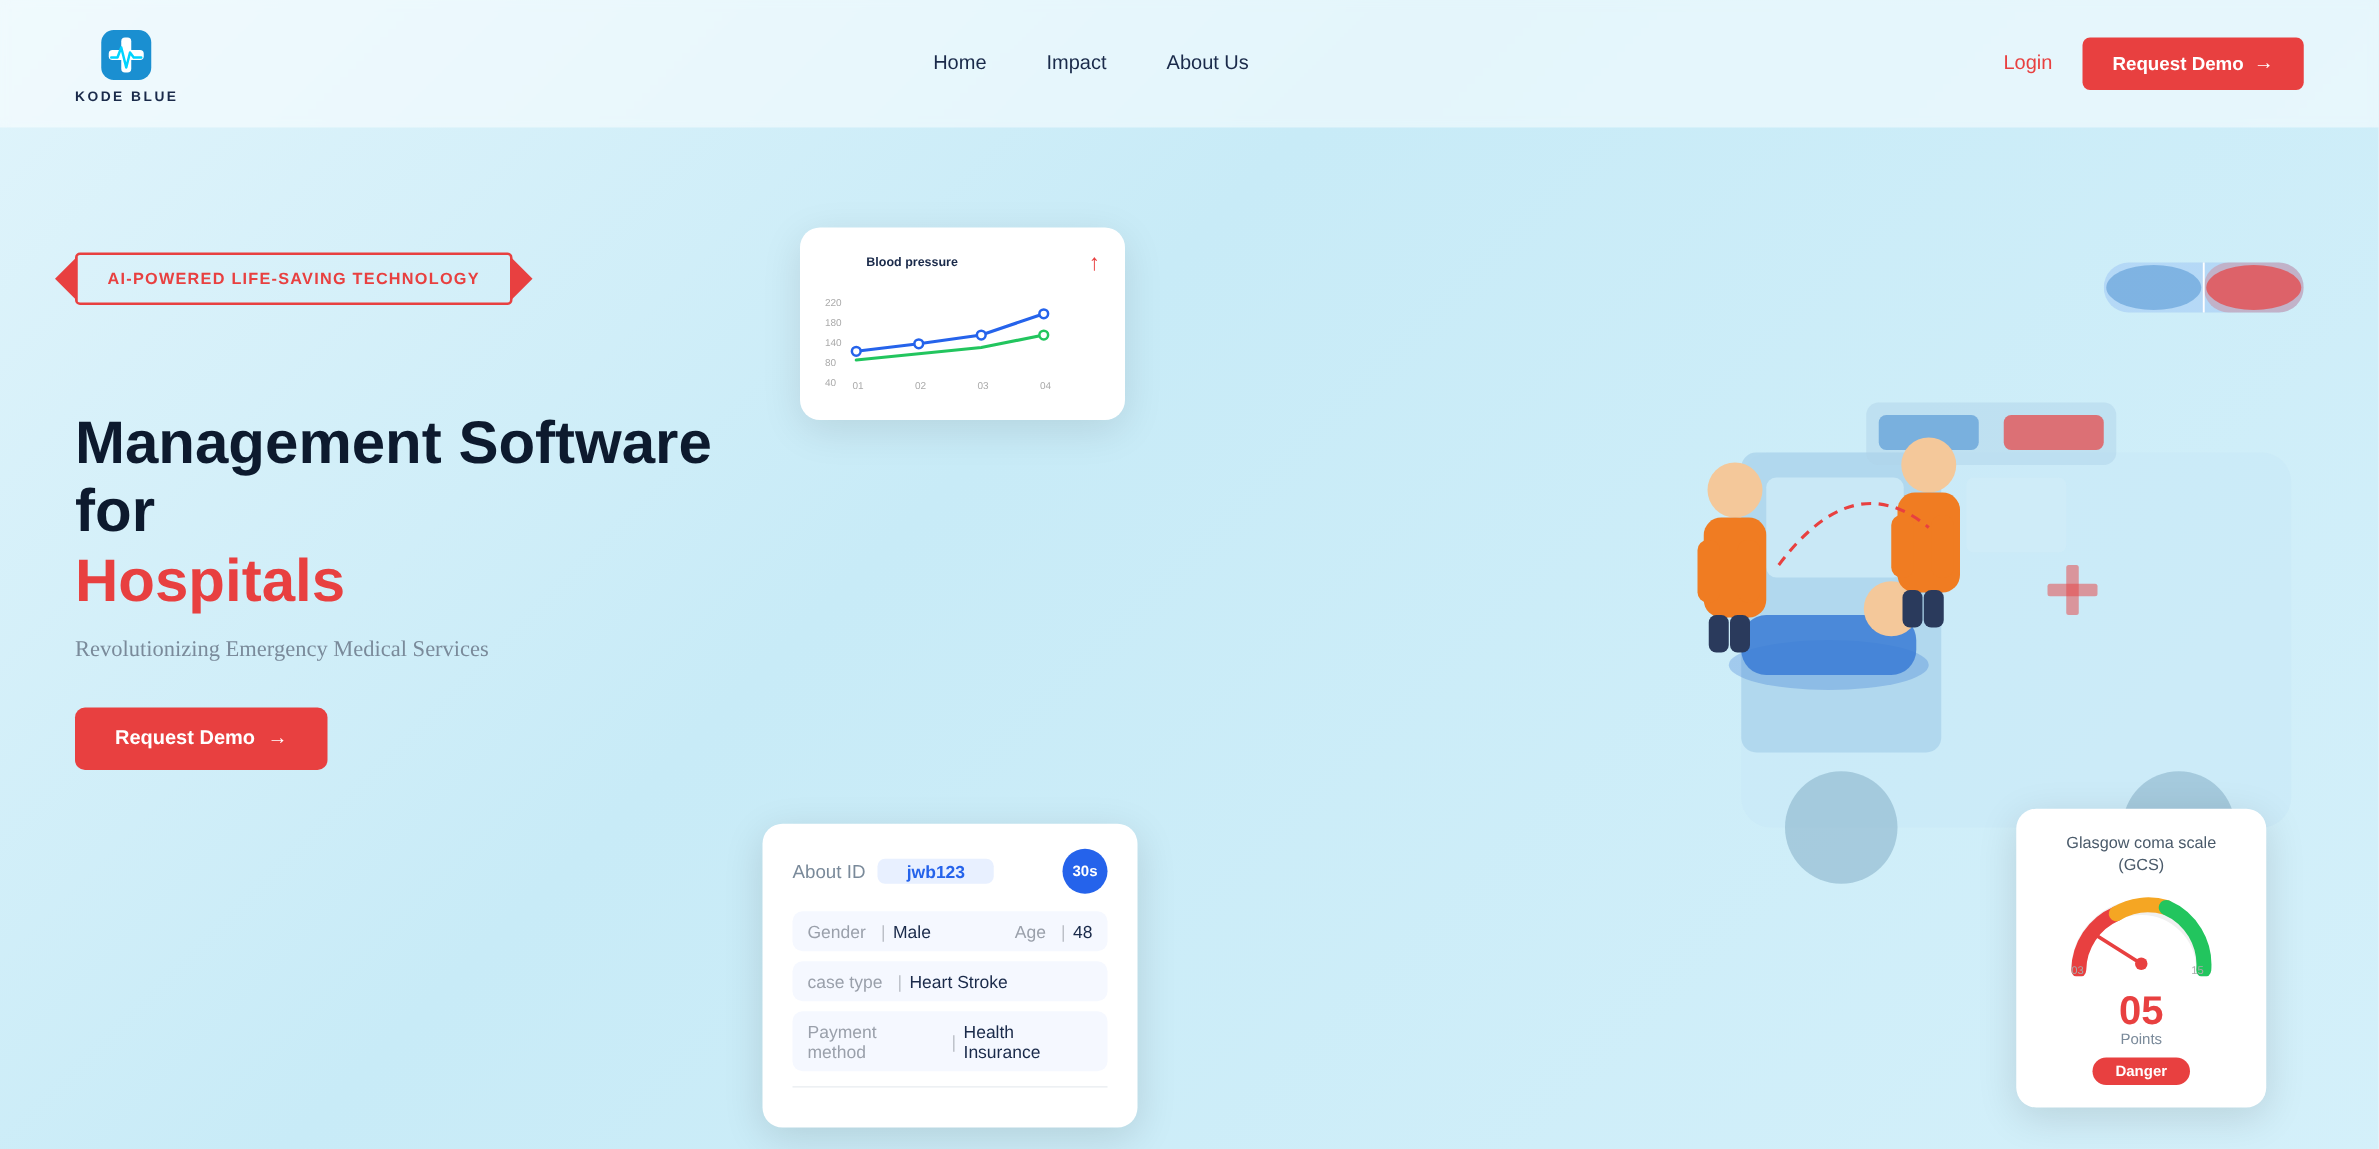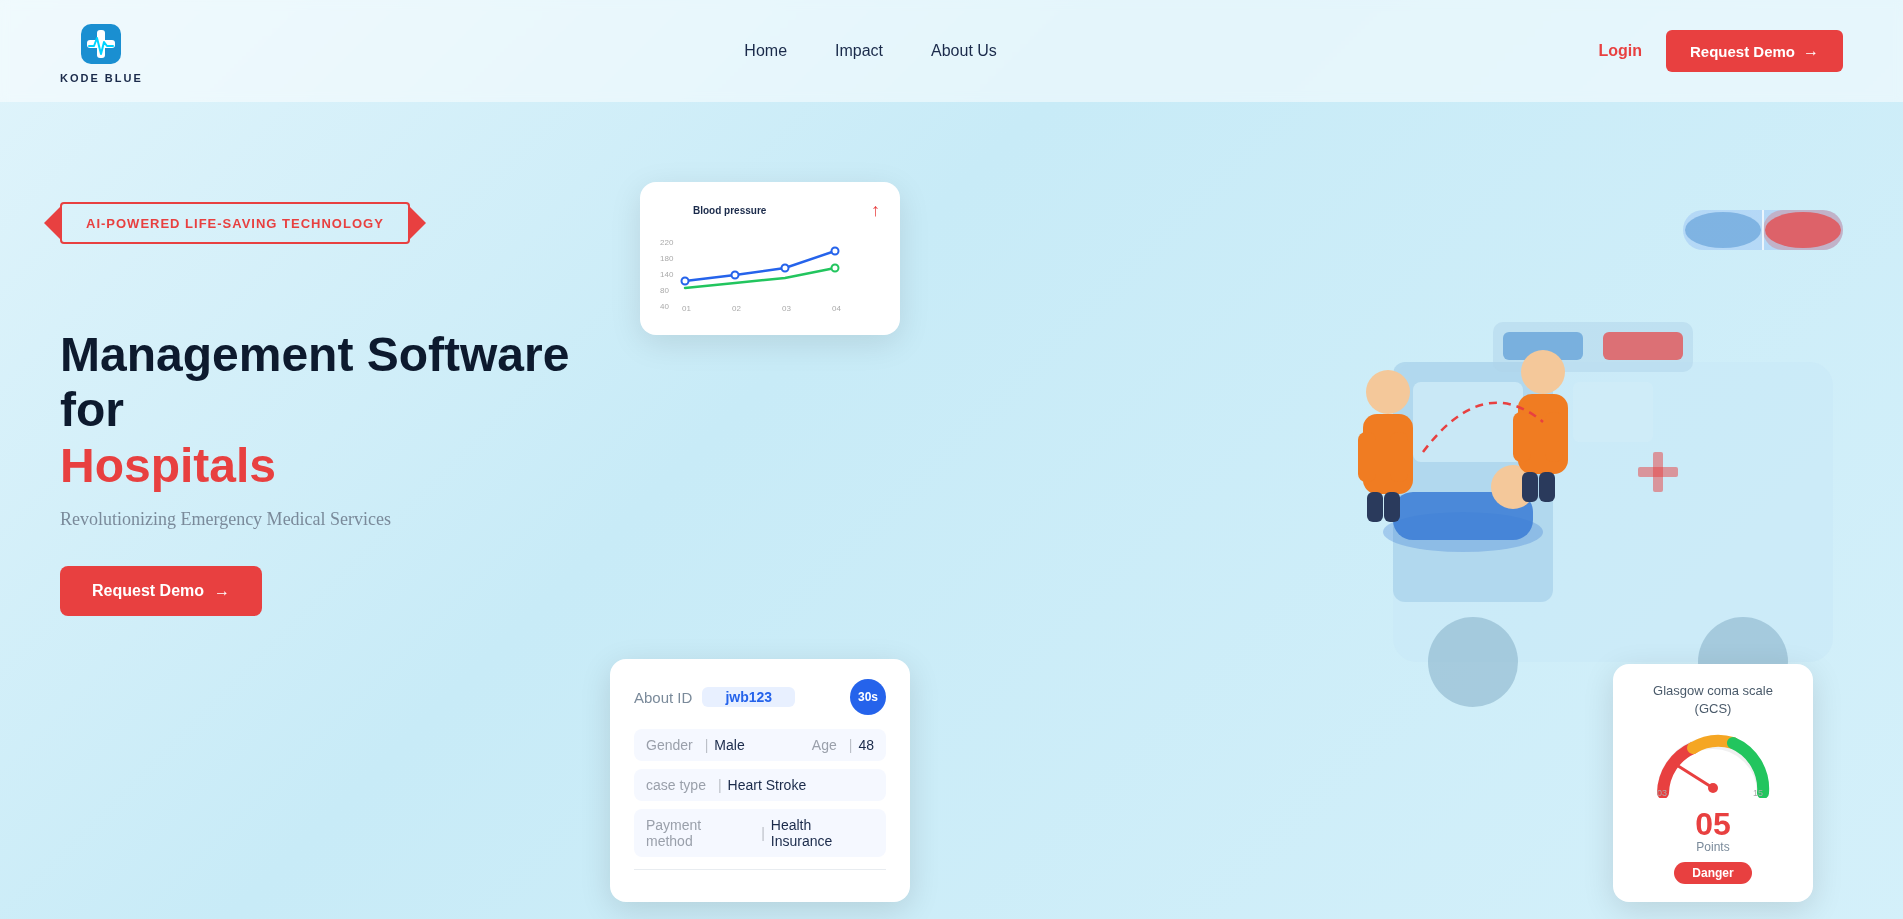--- a/index.html
+++ b/index.html
@@ -47,21 +47,21 @@
       font-weight: 500;
     }
     .nav-actions {
       display: flex;
       align-items: center;
       gap: 24px;
     }
     .login-btn {
       color: #e84040;
       font-size: 16px;
-      font-weight: 700;
+      font-weight: 400;
       background: none;
       border: none;
       cursor: pointer;
     }
     .demo-btn {
       background: #e84040;
       color: white;
       border: none;
       border-radius: 6px;
       padding: 12px 24px;
@@ -520,21 +520,21 @@
       <div class="case-row">
         <span class="case-row-label">Payment method</span>
         <span class="case-row-sep">|</span>
         <span class="case-row-value">Health Insurance</span>
       </div>
 
       <hr class="case-divider">
 
     </div>
 
-    <div class="gcs-card" style="position:absolute; bottom:60px; right:30px;">
+    <div class="gcs-card" style="position:absolute; bottom:76px; right:30px;">
       <p class="gcs-title">Glasgow coma scale (GCS)</p>
       
       <svg class="gcs-gauge" viewBox="0 0 120 70">
 
         <path d="M 10 65 A 50 50 0 0 1 110 65" fill="none" stroke="#f0f0f0" stroke-width="12" stroke-linecap="round"></path>
 
         <path d="M 10 65 A 50 50 0 0 1 40 20" fill="none" stroke="#e84040" stroke-width="12" stroke-linecap="round"></path>
         <path d="M 40 20 A 50 50 0 0 1 80 15" fill="none" stroke="#f5a623" stroke-width="12" stroke-linecap="round"></path>
         <path d="M 80 15 A 50 50 0 0 1 110 65" fill="none" stroke="#22c55e" stroke-width="12" stroke-linecap="round"></path>
 

